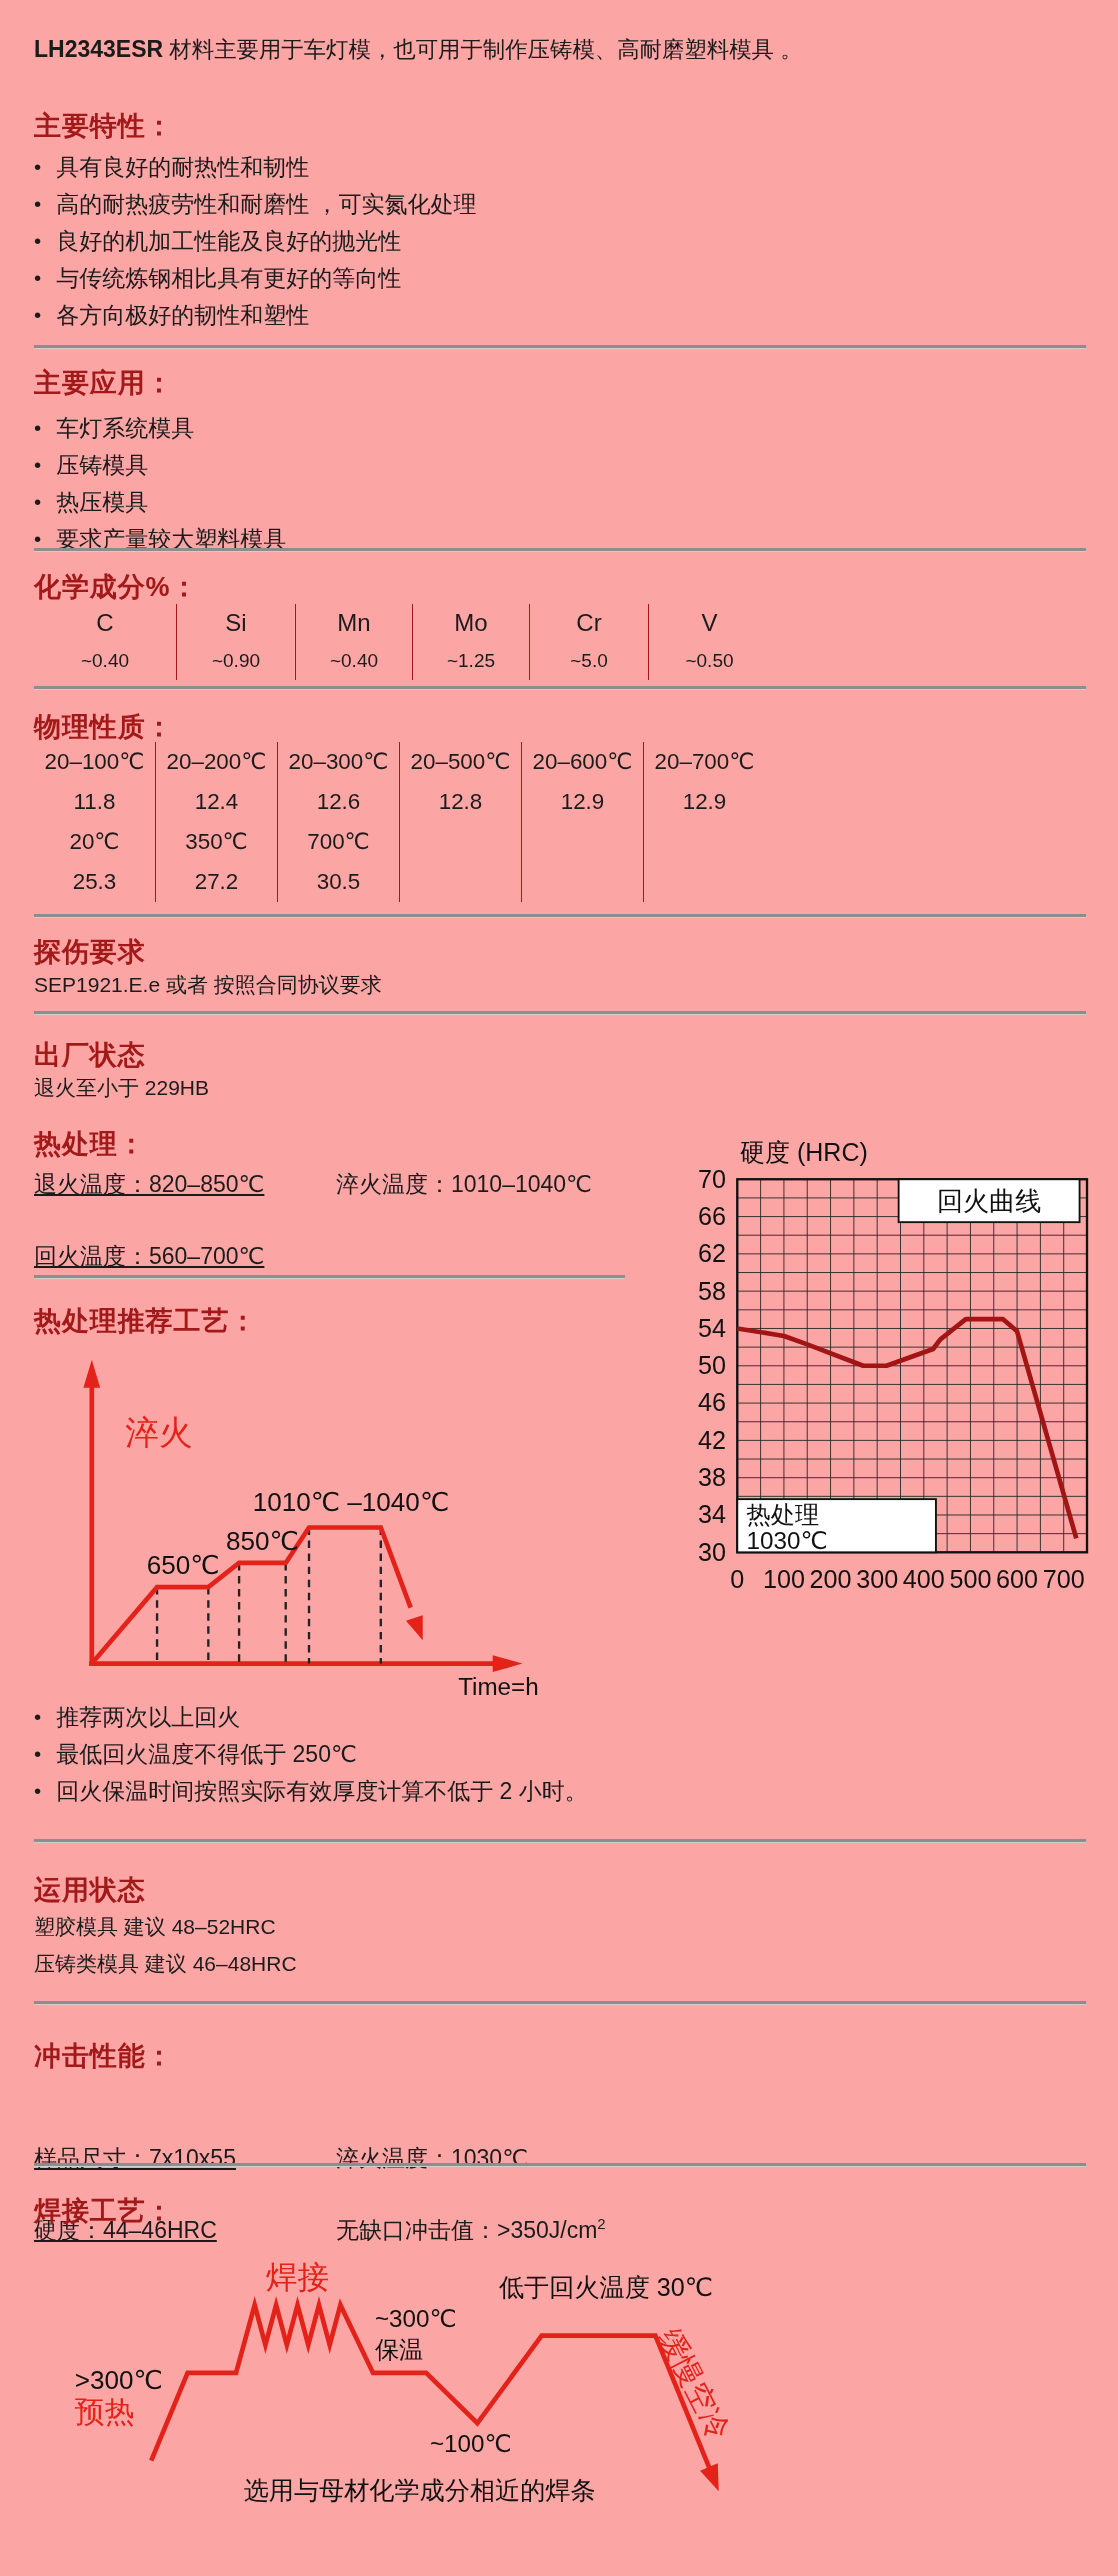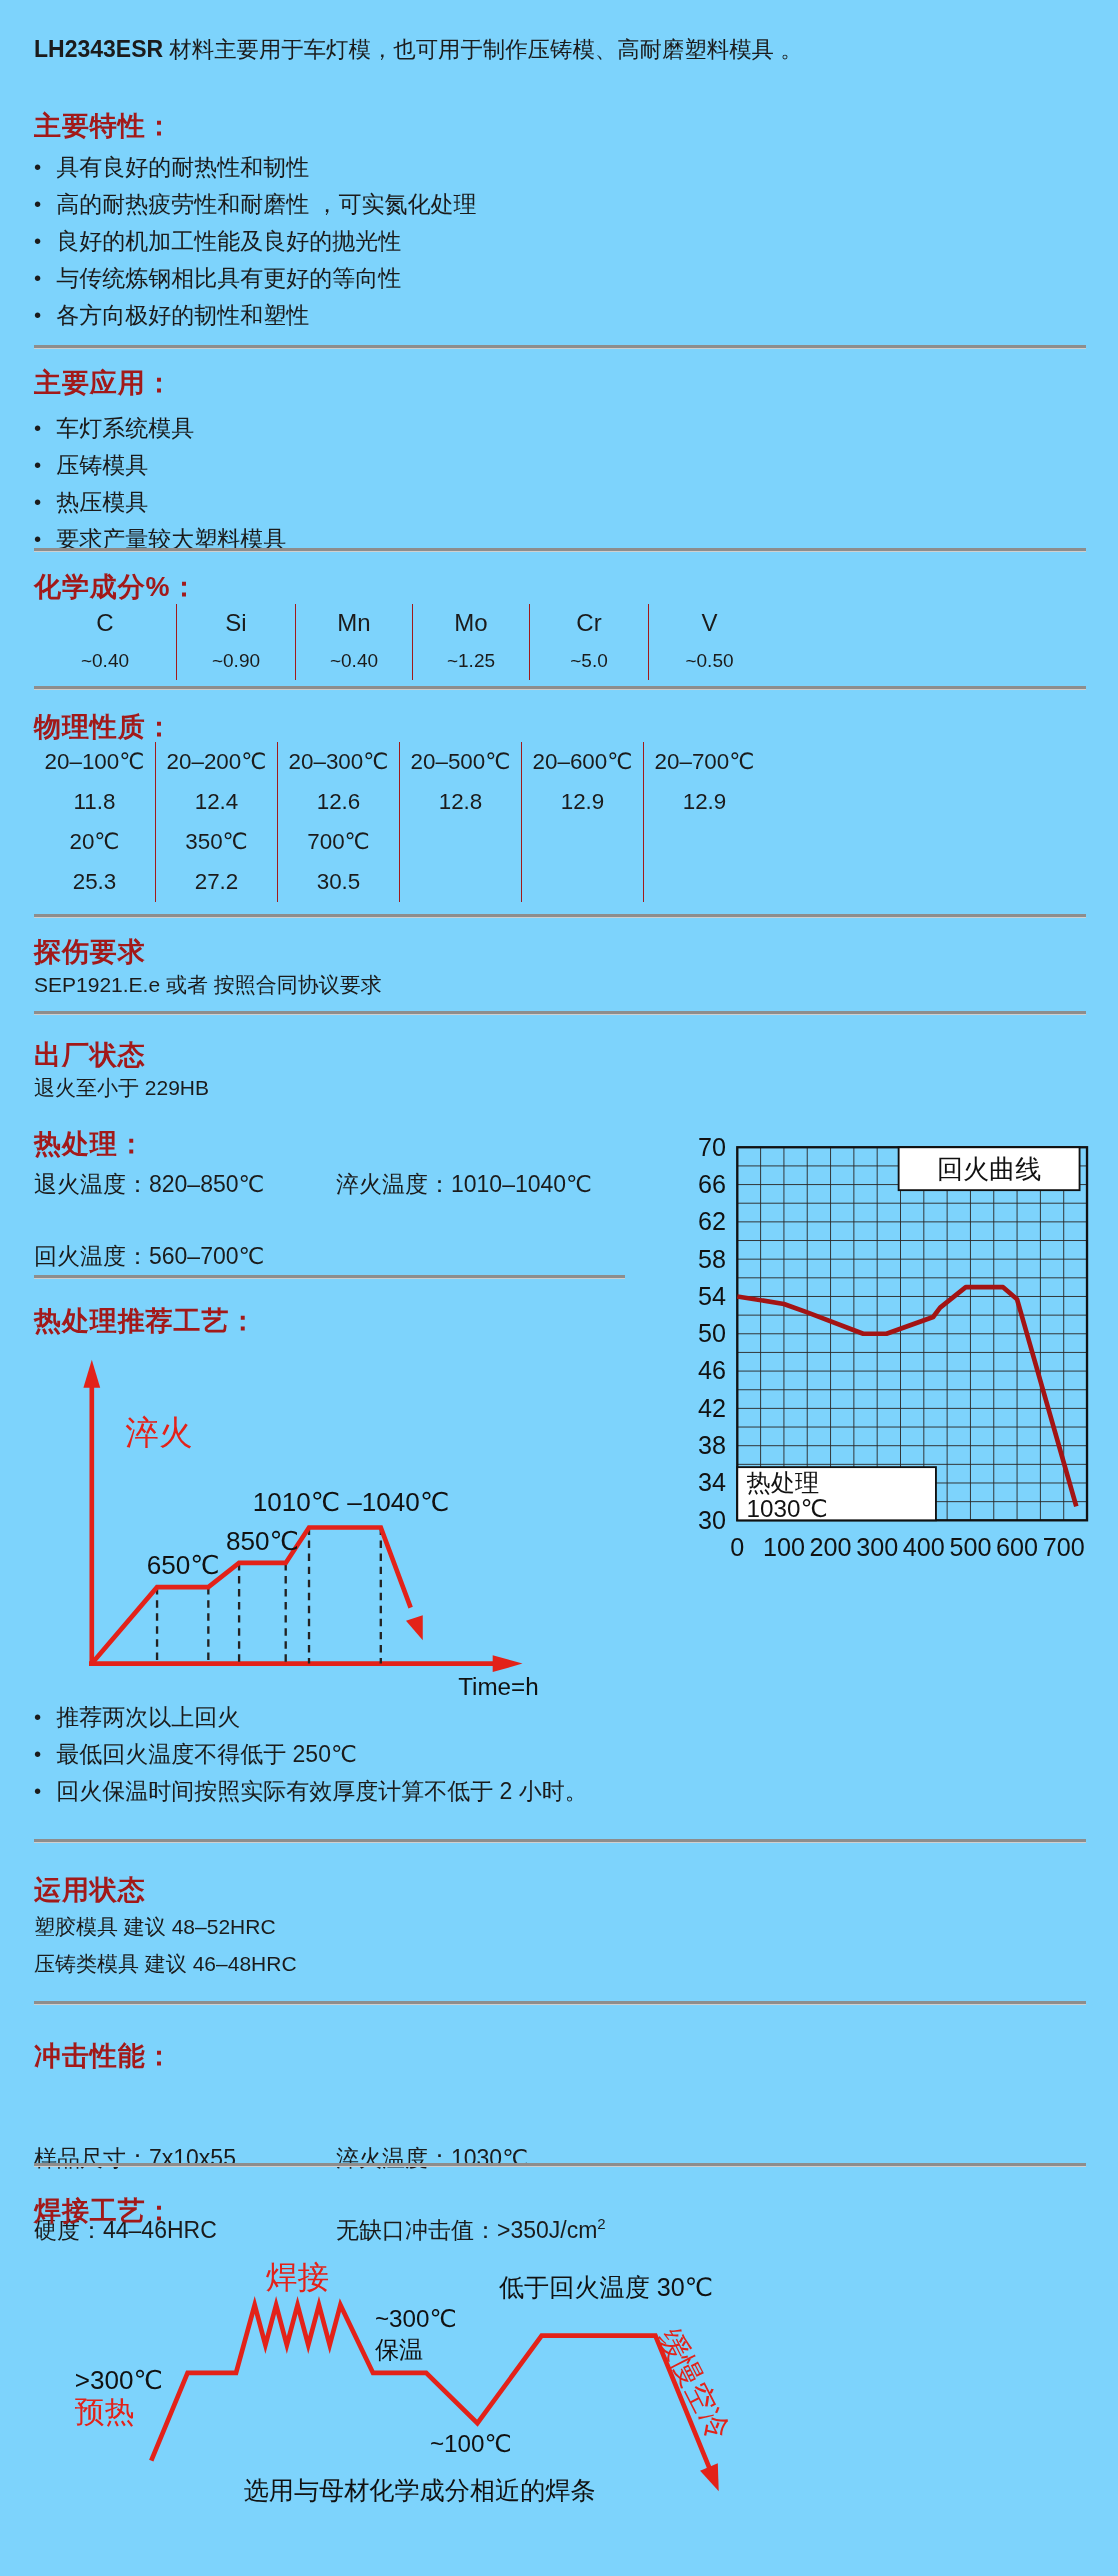--- a/index.html
+++ b/index.html
@@ -1,17 +1,17 @@
 <!DOCTYPE html>
 <html style="font-size:15px"><head>
 <meta charset="utf-8">
 <style>
   html,body{margin:0;padding:0;background:#ffffff;}
   body{font-family:"Liberation Sans","DejaVu Sans",sans-serif;color:#1b1b1b;}
-  .page{position:relative;width:1119px;height:2576px;background:#7dd3fc;overflow:hidden;}
+  .page{position:relative;width:1119px;height:2576px;background:#fca5a5;overflow:hidden;text-decoration:underline;}
   .abs{position:absolute;left:34px;}
   .heading{font-size:27px;font-weight:600;color:#a21919;letter-spacing:0.9px;}
   .body-text{font-size:21px;color:#1b1b1b;}
   .intro{top:34px;font-size:22.4px;}
   .intro b{font-size:23px;}
   .divider{height:2.8px;background:#8d8d8d;border-bottom:0.9px solid #cfcfcf;width:1052px;}
   .blist .li{display:flex;align-items:center;gap:15px;height:37px;font-size:23px;}
   .blist .dot{font-size:20.5px;line-height:1;}
   
   .chem{display:flex;}
@@ -260,20 +260,21 @@
     <text x="372" y="117" class="dtxt-sm">保温</text>
     <text x="475" y="218" class="dtxt-sm" text-anchor="middle">~100℃</text>
     <text x="620" y="50" class="dtxt" text-anchor="middle" style="font-size:27px">低于回火温度 30℃</text>
     <text x="50" y="150" class="dtxt">&gt;300℃</text>
     <text x="50" y="186" class="rtxt" style="font-size:32px">预热</text>
     <text x="705" y="150" class="rtxt" style="font-size:32px" text-anchor="middle" transform="rotate(63 705 150)">缓慢空冷</text>
     <text x="420" y="268" class="dtxt" text-anchor="middle" style="font-size:27px">选用与母材化学成分相近的焊条</text>
   </svg>
 
   <div class="chart-wrap">
+    <div class="chart-title">硬度 (HRC)</div>
     <svg id="hrc-chart" width="429" height="431" viewBox="0 0 460 462">
         <line x1="55" y1="12" x2="55" y2="412" class="gl"></line>
         <line x1="80" y1="12" x2="80" y2="412" class="gl"></line>
         <line x1="105" y1="12" x2="105" y2="412" class="gl"></line>
         <line x1="130" y1="12" x2="130" y2="412" class="gl"></line>
         <line x1="155" y1="12" x2="155" y2="412" class="gl"></line>
         <line x1="180" y1="12" x2="180" y2="412" class="gl"></line>
         <line x1="205" y1="12" x2="205" y2="412" class="gl"></line>
         <line x1="230" y1="12" x2="230" y2="412" class="gl"></line>
         <line x1="255" y1="12" x2="255" y2="412" class="gl"></line>

